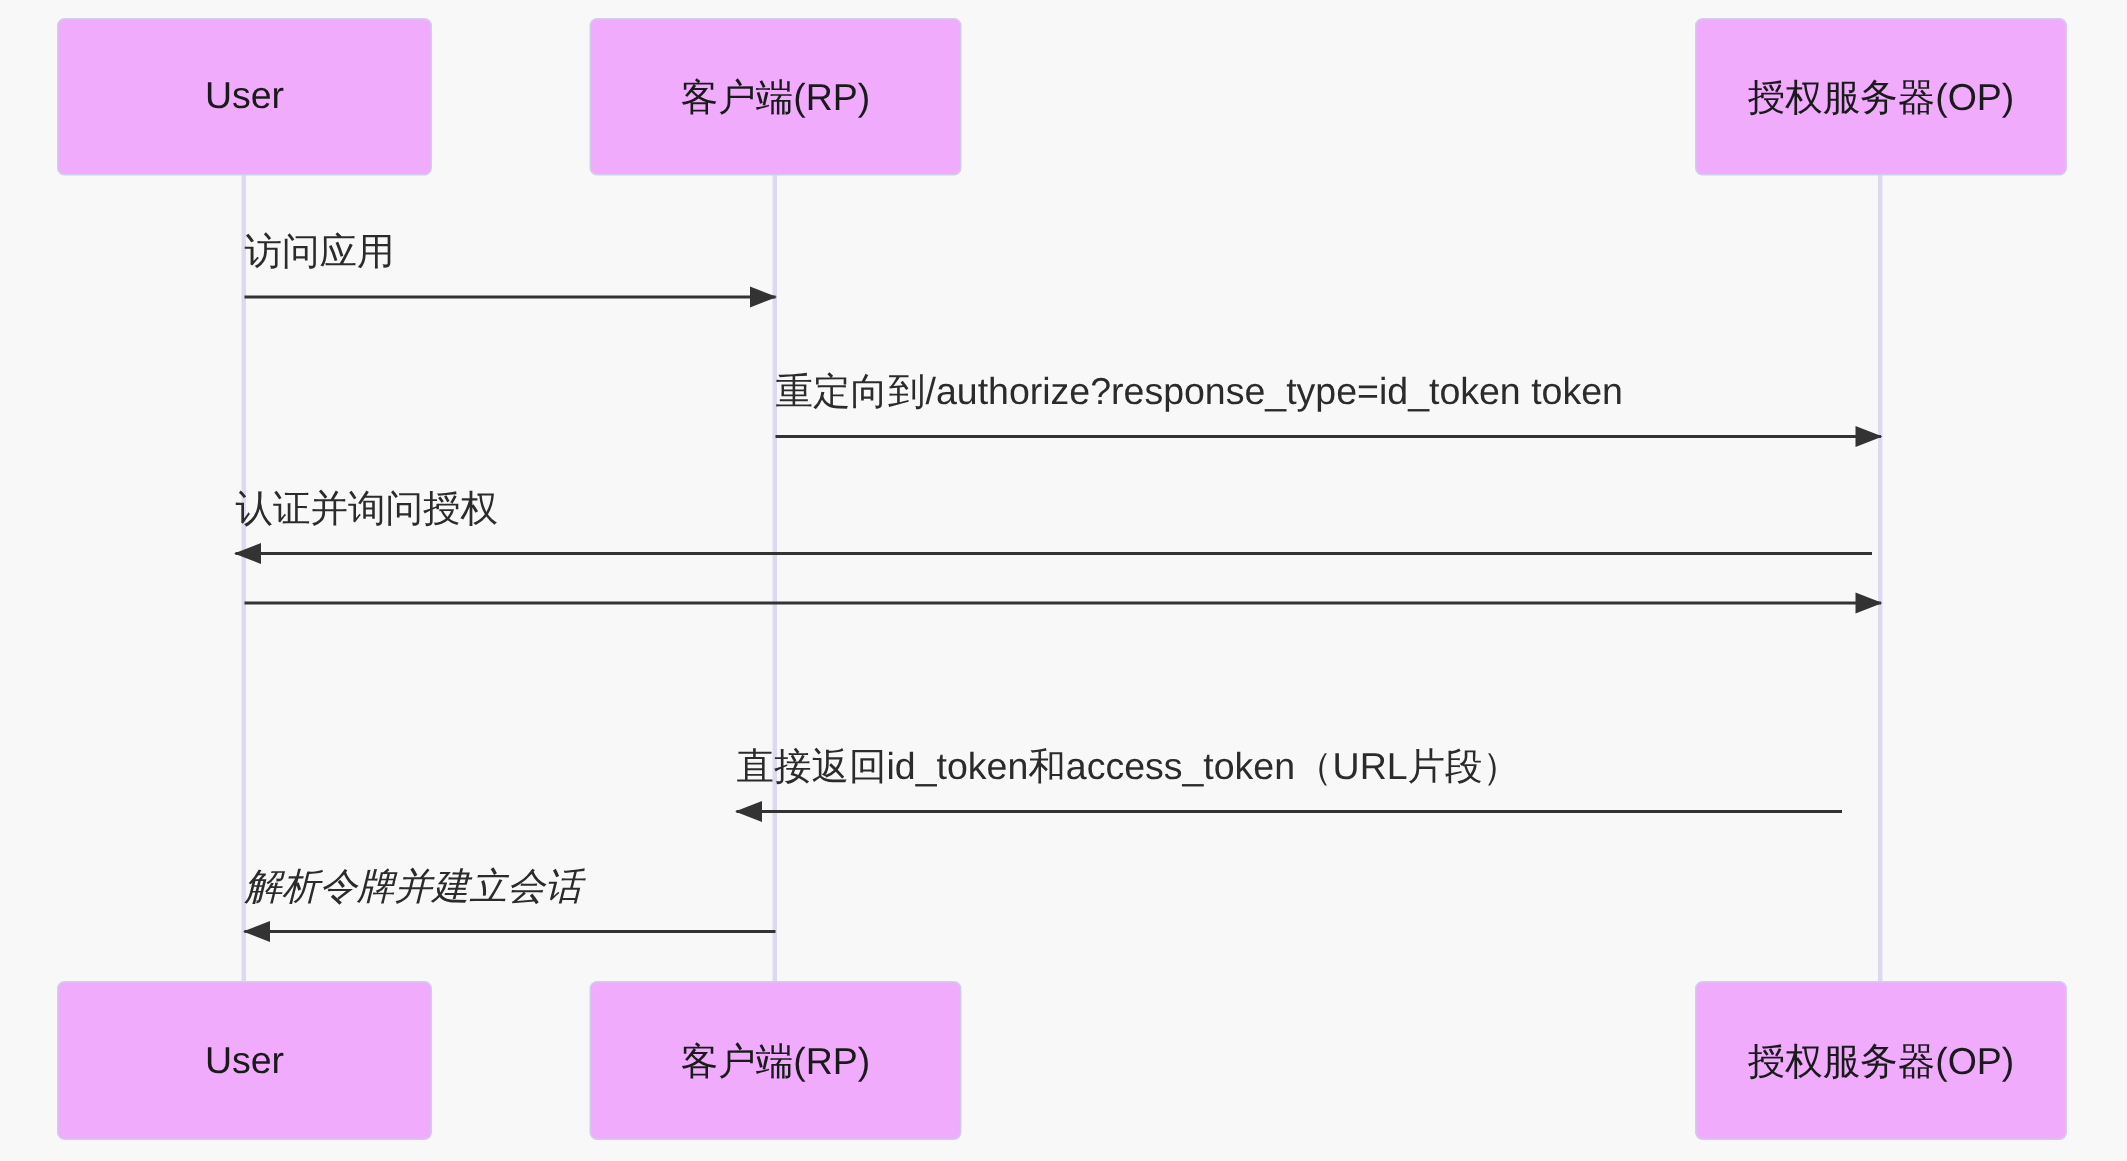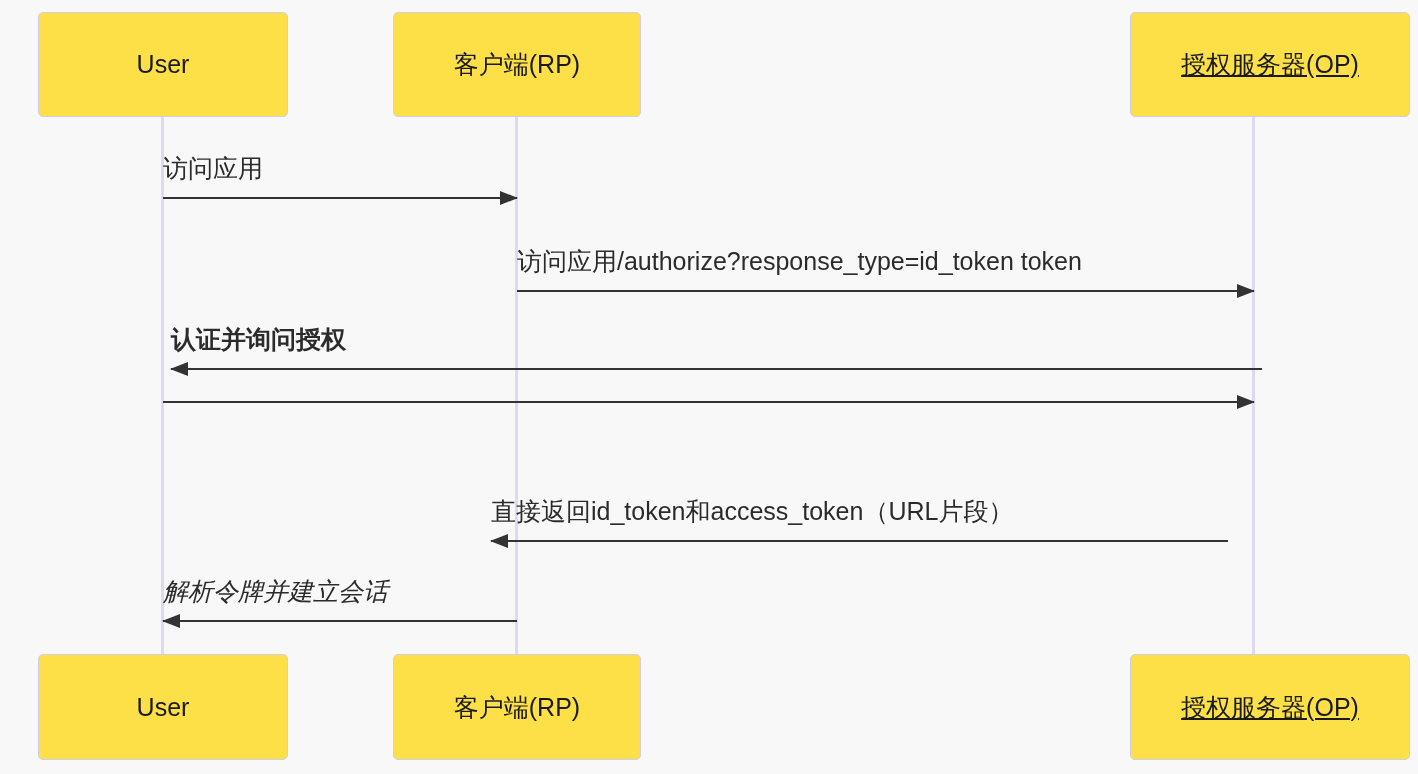--- a/index.html
+++ b/index.html
@@ -27,36 +27,36 @@
     width: 3px;
     background: #DED9F2;
   }
   .lifeline-user { left: 161px; }
   .lifeline-rp   { left: 515px; }
   .lifeline-op   { left: 1252px; }
 
   
   .actor {
     position: absolute;
-    background: #fde047;
+    background: #f0abfc;
     border: 1px solid #D2CDEC;
     border-radius: 5px;
     box-sizing: border-box;
     display: flex;
     align-items: center;
     justify-content: center;
     font-size: 25px;
     color: #1a1a1a;
     white-space: nowrap;
   }
   .actor-row-top    { top: 12px;  height: 105px; }
   .actor-row-bottom { top: 654px; height: 106px; }
   .actor-user { left: 38px;   width: 250px; }
   .actor-rp   { left: 393px;  width: 248px; }
-  .actor-op   { left: 1130px; width: 280px; text-decoration: underline; }
+  .actor-op   { left: 1130px; width: 248px; }
 
   
   .message {
     position: absolute;
   }
   .msg-label {
     text-align: left;
     font-size: 25px;
     line-height: 34px;
     height: 34px;
@@ -80,21 +80,21 @@
   .dir-right .arrowhead {
     right: -1px;
     border-left: 18px solid #333333;
   }
   .dir-left .arrowhead {
     left: -1px;
     border-right: 18px solid #333333;
   }
   .msg-1 { left: 163px; width: 354px;  top: 151px; }
   .msg-2 { left: 517px; width: 737px;  top: 244px; }
-  .msg-3 { left: 171px; width: 1091px; top: 322px; font-weight: bold; }
+  .msg-3 { left: 157px; width: 1091px; top: 322px; }
   .msg-4 { left: 163px; width: 1091px; top: 401px; }
   .msg-5 { left: 491px; width: 737px;  top: 494px; }
   .msg-6 { left: 163px; width: 354px;  top: 574px; font-style: italic; }
 </style>
 </head>
 <body>
 
 <div class="canvas">
 
   <div class="lifeline lifeline-user"></div>
@@ -112,21 +112,21 @@
   </div>
 
   <div class="message msg-1 dir-right">
     <div class="msg-label">访问应用</div>
     <div class="msg-line">
       <span class="arrowhead"></span>
     </div>
   </div>
 
   <div class="message msg-2 dir-right">
-    <div class="msg-label">访问应用/authorize?response_type=id_token token</div>
+    <div class="msg-label">重定向到/authorize?response_type=id_token token</div>
     <div class="msg-line">
       <span class="arrowhead"></span>
     </div>
   </div>
 
   <div class="message msg-3 dir-left">
     <div class="msg-label">认证并询问授权</div>
     <div class="msg-line">
       <span class="arrowhead"></span>
     </div>

